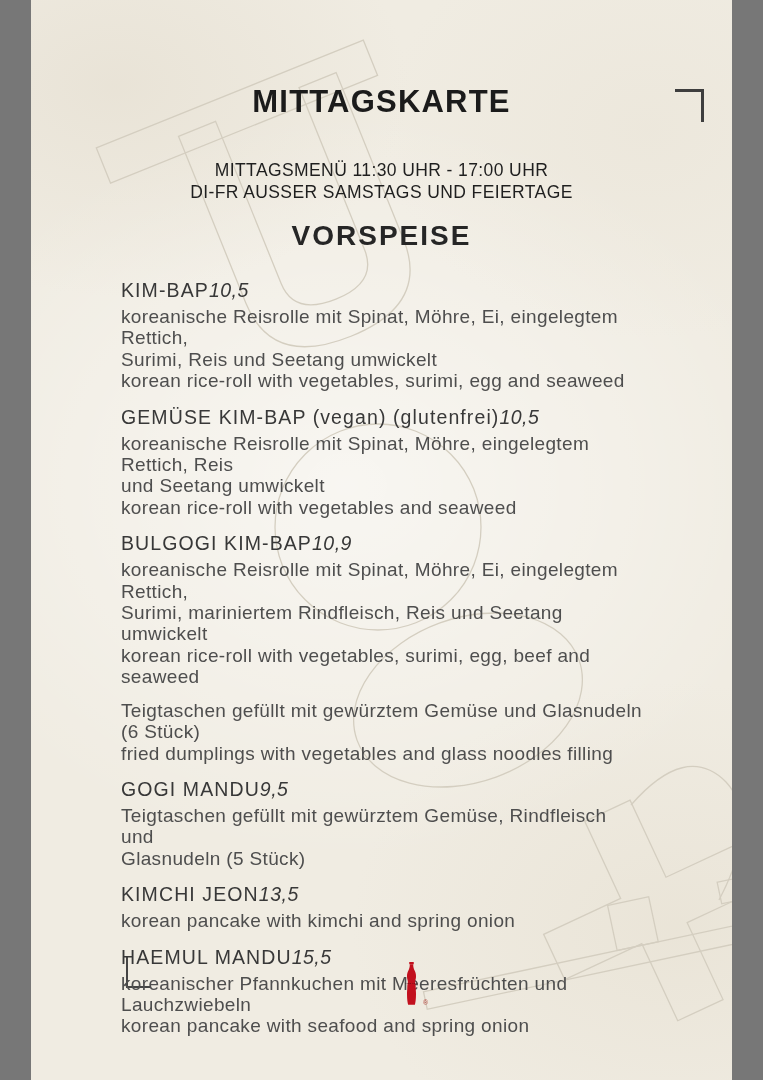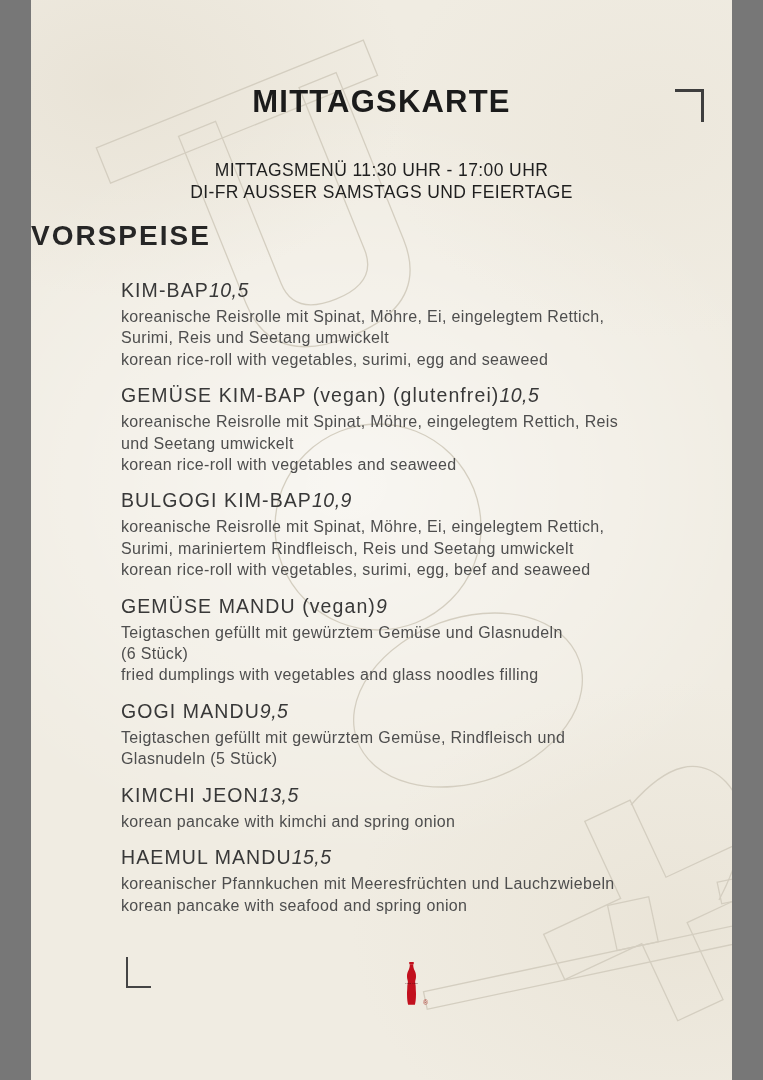--- a/index.html
+++ b/index.html
@@ -16,34 +16,34 @@
       radial-gradient(ellipse 600px 500px at 45% 45%, rgba(255,255,255,0.55), transparent 75%),
       #f0ece2;
   }
   .watermark{position:absolute;left:0;top:0;z-index:0;}
   .content{position:absolute;inset:0;z-index:1;}
 
   .title{position:absolute;top:84px;left:0;right:0;text-align:center;
     font-size:31px;font-weight:700;letter-spacing:1.2px;color:#1b1b1b;}
   .subtitle{position:absolute;top:131px;left:0;right:0;text-align:center;
     font-size:17.5px;line-height:22px;letter-spacing:0.4px;color:#1f1f1f;margin-top:28px;}
-  .section-title{position:absolute;top:220px;left:0;right:0;
+  .section-title{position:absolute;top:220px;left:0;right:0;text-align:center;
     font-size:28px;font-weight:700;letter-spacing:2px;color:#262626;}
 
   .corner-tr{position:absolute;left:644px;top:89px;width:26px;height:30px;
     border-top:3px solid #3e3e3e;border-right:3px solid #3e3e3e;}
   .corner-bl{position:absolute;left:95px;top:957px;width:23px;height:29px;
     border-left:2px solid #454545;border-bottom:2px solid #454545;}
 
   .menu{position:absolute;left:90px;right:90px;top:277px;}
   .menu-item{margin-bottom:12px;}
   .item-head{display:flex;align-items:baseline;margin-bottom:3px;}
   .item-name{font-size:19.5px;line-height:26px;letter-spacing:1.1px;color:#383838;}
   .item-price{font-size:19.5px;line-height:26px;letter-spacing:0.5px;color:#383838;font-style:italic;}
-  .desc-line{font-size:16px;line-height:21.4px;letter-spacing:0.35px;color:#4e4e4e;}
+  .desc-line{font-size:19px;line-height:21.4px;letter-spacing:0.35px;color:#4e4e4e;}
 
   .bottle-wrap{position:absolute;left:372px;top:962px;width:30px;height:48px;}
   .reg-mark{position:absolute;left:20px;top:37px;font-size:7px;color:#b1453c;}
   .footer-note{position:absolute;top:1014px;left:0;right:0;text-align:center;
     font-size:11.5px;letter-spacing:0.7px;color:#5c5c5c;}
 </style>
 </head>
 <body>
 
 <div class="page">
@@ -116,24 +116,20 @@
       <span class="item-price">10,9</span>
     </div>
     <div class="item-desc">
             <div class="desc-line">koreanische Reisrolle mit Spinat, Möhre, Ei, eingelegtem Rettich,</div>
             <div class="desc-line">Surimi, mariniertem Rindfleisch, Reis und Seetang umwickelt</div>
             <div class="desc-line">korean rice-roll with vegetables, surimi, egg, beef and seaweed</div>
           </div>
   </div>
 
   <div class="menu-item">
-    <div class="item-head">
-      <span class="item-name">GEMÜSE MANDU (vegan)</span>
-      <span class="item-price">9</span>
-    </div>
     <div class="item-desc">
             <div class="desc-line">Teigtaschen gefüllt mit gewürztem Gemüse und Glasnudeln</div>
             <div class="desc-line">(6 Stück)</div>
             <div class="desc-line">fried dumplings with vegetables and glass noodles filling</div>
           </div>
   </div>
 
   <div class="menu-item">
     <div class="item-head">
       <span class="item-name">GOGI MANDU</span>

